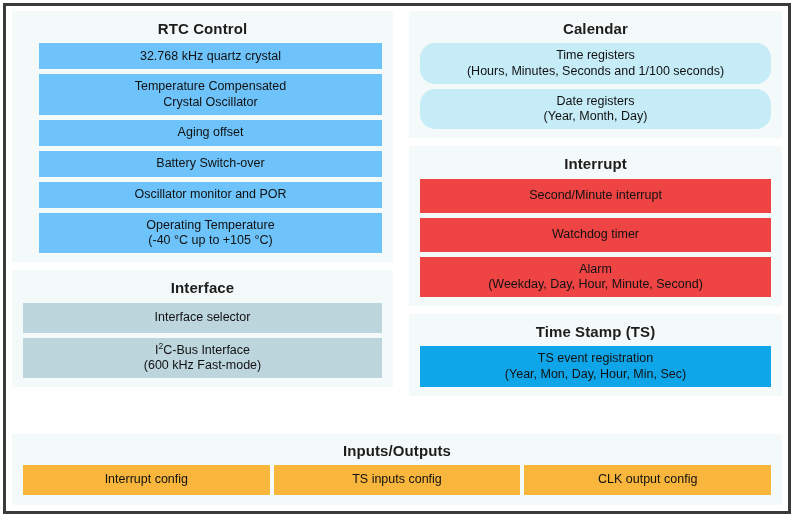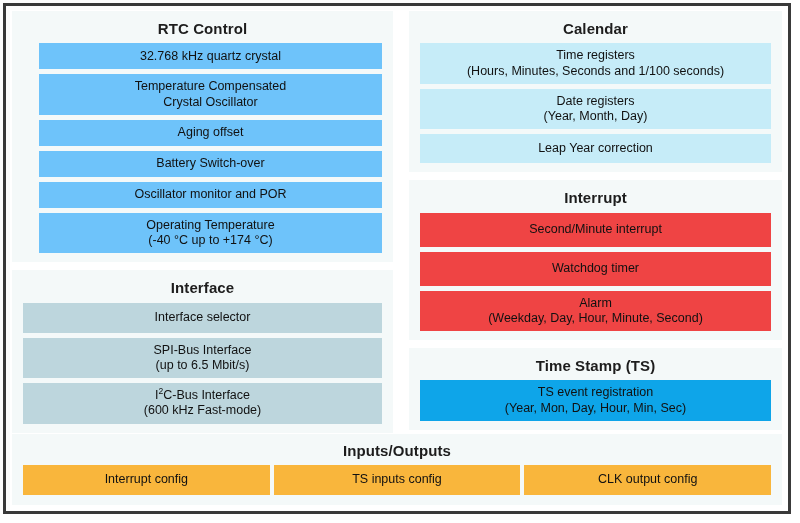--- a/index.html
+++ b/index.html
@@ -86,21 +86,21 @@
   .c-orange-l { background: #ef4444; }
   .c-orange   { background: #f9b63c; }
   .c-lavender { background: #0ea5e9; }
 
   
   .rtc-rows .row          { min-height: 26px; margin-left: 16px; }
   .rtc-rows .row.two-line { min-height: 38px; }
   .iface-rows .row          { min-height: 30px; }
   .iface-rows .row.two-line { min-height: 38px; }
   .cal-rows .row          { min-height: 29px; }
-  .cal-rows .row.two-line { min-height: 37px; }
+  .cal-rows .row.two-line { min-height: 37px; border-radius: 15px; }
   .int-rows .row          { min-height: 34px; }
   .int-rows .row.two-line { min-height: 37px; }
   .ts-rows .row.two-line  { min-height: 38px; }
 
   .panel-io {
     background: #f4f9f9;
     padding: 5px 11px 10px 11px;
     box-sizing: border-box;
   }
   .io-rows {
@@ -145,40 +145,34 @@
           </div>
           <div class="row c-blue">
             <span class="l1">Battery Switch-over</span>
           </div>
           <div class="row c-blue">
             <span class="l1">Oscillator monitor and POR</span>
           </div>
           <div class="row c-blue two-line">
             <div>
               <span class="l1">Operating Temperature</span>
-              <span class="l2">(-40 °C up to +174 °C)</span>
+              <span class="l2">(-40 °C up to +105 °C)</span>
             </div>
           </div>
         </div>
       </div>
 
       <div class="panel">
         <div class="panel-title">Interface</div>
         <div class="rows iface-rows">
           <div class="row c-teal">
             <span class="l1">Interface selector</span>
           </div>
           <div class="row c-teal two-line">
             <div>
-              <span class="l1">SPI-Bus Interface</span>
-              <span class="l2">(up to 6.5 Mbit/s)</span>
-            </div>
-          </div>
-          <div class="row c-teal two-line">
-            <div>
               <span class="l1">I<sup>2</sup>C-Bus Interface</span>
               <span class="l2">(600 kHz Fast-mode)</span>
             </div>
           </div>
         </div>
       </div>
 
     </div>
 
     <div class="column col-right">
@@ -190,23 +184,20 @@
             <div>
               <span class="l1">Time registers</span>
               <span class="l2">(Hours, Minutes, Seconds and 1/100 seconds)</span>
             </div>
           </div>
           <div class="row c-lightblue two-line">
             <div>
               <span class="l1">Date registers</span>
               <span class="l2">(Year, Month, Day)</span>
             </div>
-          </div>
-          <div class="row c-lightblue">
-            <span class="l1">Leap Year correction</span>
           </div>
         </div>
       </div>
 
       <div class="panel">
         <div class="panel-title">Interrupt</div>
         <div class="rows int-rows">
           <div class="row c-orange-l">
             <span class="l1">Second/Minute interrupt</span>
           </div>

